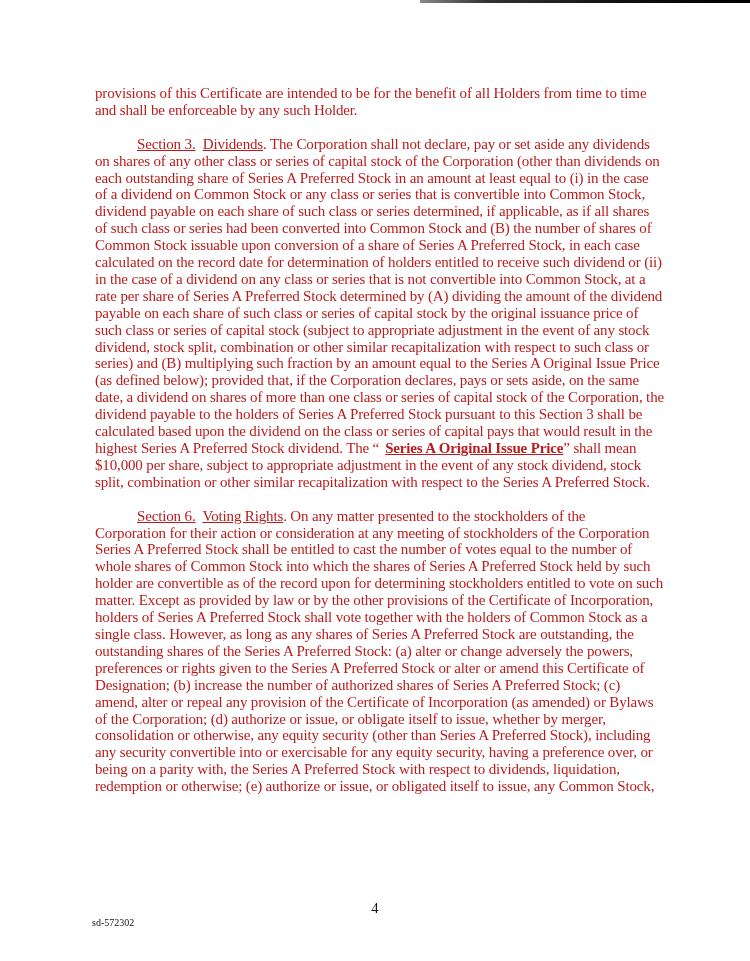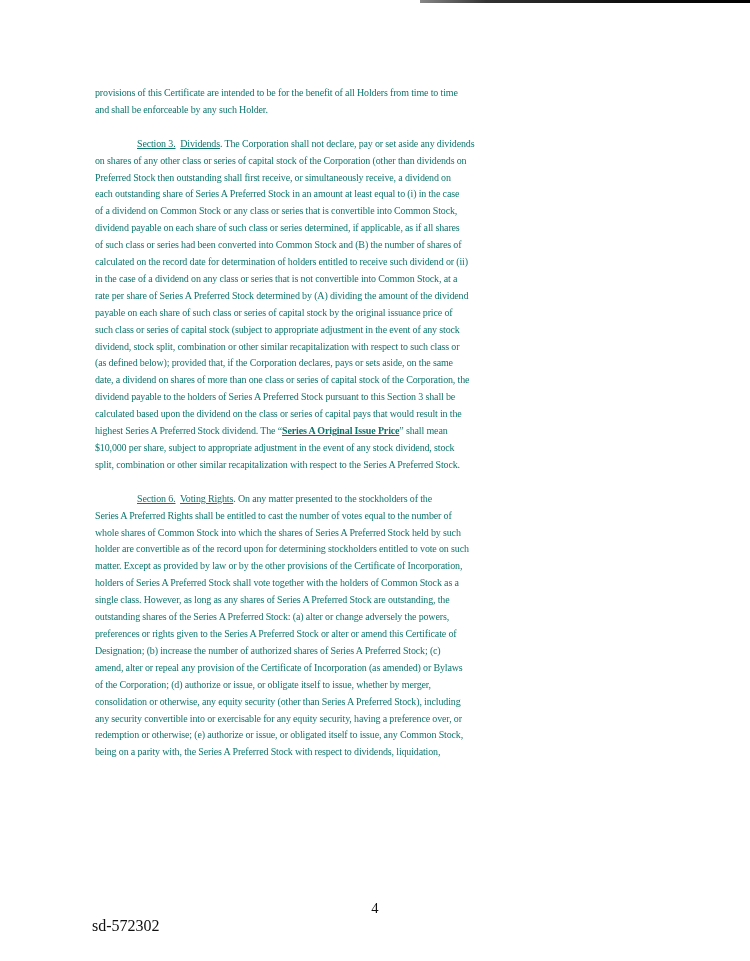--- a/index.html
+++ b/index.html
@@ -4,86 +4,88 @@
   <style>
     html, body { margin: 0; padding: 0; background: #ffffff; }
     body { width: 750px; height: 961px; position: relative; overflow: hidden; }
     .scan-line {
       position: absolute; top: 0; left: 420px; width: 330px; height: 3px;
       background: linear-gradient(to right, #888 0%, #333 20%, #111 60%, #000 100%);
     }
     .page {
       position: absolute; left: 95px; top: 85px; width: 580px;
       font-family: "Liberation Serif", serif;
-      font-size: 10px; line-height: 16.9px; color: #0f766e;
+      font-size: 15px; line-height: 16.9px; color: #b91c1c;
       letter-spacing: -0.15px;
     }
     .para { margin: 0 0 16.9px 0; }
     .para .line { display: block; white-space: nowrap; }
     .indent { padding-left: 42px; }
     .u { text-decoration: underline; }
-    .defined { font-weight: bold; text-decoration: underline; }
+    .defined { font-weight: bold; text-decoration: underline; margin-left: 6px; }
     .page-number {
       position: absolute; top: 900px; left: 0; width: 750px; text-align: center;
       font-family: "Liberation Serif", serif; font-size: 14.6px; color: #111;
     }
     .doc-id {
       position: absolute; top: 917px; left: 92px;
-      font-family: "Liberation Serif", serif; font-size: 16px; color: #111;
+      font-family: "Liberation Serif", serif; font-size: 10px; color: #111;
     }
   </style>
 </head>
 <body>
 
 <div class="scan-line"></div>
 
 <div class="page">
 
   <div class="para">
     <span class="line">provisions of this Certificate are intended to be for the benefit of all Holders from time to time</span>
     <span class="line">and shall be enforceable by any such Holder.</span>
   </div>
 
   <div class="para">
     <span class="line indent"><span class="u">Section 3.</span>&nbsp; <span class="u">Dividends</span><span>.  The Corporation shall not declare, pay or set aside any dividends</span></span>
     <span class="line">on shares of any other class or series of capital stock of the Corporation (other than dividends on</span>
-    <span class="line">Preferred Stock then outstanding shall first receive, or simultaneously receive, a dividend on</span>
     <span class="line">each outstanding share of Series A Preferred Stock in an amount at least equal to (i) in the case</span>
     <span class="line">of a dividend on Common Stock or any class or series that is convertible into Common Stock,</span>
     <span class="line">dividend payable on each share of such class or series determined, if applicable, as if all shares</span>
     <span class="line">of such class or series had been converted into Common Stock and (B) the number of shares of</span>
+    <span class="line">Common Stock issuable upon conversion of a share of Series A Preferred Stock, in each case</span>
     <span class="line">calculated on the record date for determination of holders entitled to receive such dividend or (ii)</span>
     <span class="line">in the case of a dividend on any class or series that is not convertible into Common Stock, at a</span>
     <span class="line">rate per share of Series A Preferred Stock determined by (A) dividing the amount of the dividend</span>
     <span class="line">payable on each share of such class or series of capital stock by the original issuance price of</span>
     <span class="line">such class or series of capital stock (subject to appropriate adjustment in the event of any stock</span>
     <span class="line">dividend, stock split, combination or other similar recapitalization with respect to such class or</span>
+    <span class="line">series) and (B) multiplying such fraction by an amount equal to the Series A Original Issue Price</span>
     <span class="line">(as defined below); provided that, if the Corporation declares, pays or sets aside, on the same</span>
     <span class="line">date, a dividend on shares of more than one class or series of capital stock of the Corporation, the</span>
     <span class="line">dividend payable to the holders of Series A Preferred Stock pursuant to this Section 3 shall be</span>
     <span class="line">calculated based upon the dividend on the class or series of capital pays that would result in the</span>
     <span class="line"><span>highest Series A Preferred Stock dividend.  The “</span><span class="defined">Series A Original Issue Price</span><span>” shall mean</span></span>
     <span class="line">$10,000 per share, subject to appropriate adjustment in the event of any stock dividend, stock</span>
     <span class="line">split, combination or other similar recapitalization with respect to the Series A Preferred Stock.</span>
   </div>
 
   <div class="para">
     <span class="line indent"><span class="u">Section 6.</span>&nbsp; <span class="u">Voting Rights</span><span>.  On any matter presented to the stockholders of the</span></span>
-    <span class="line">Series A Preferred Rights shall be entitled to cast the number of votes equal to the number of</span>
+    <span class="line">Corporation for their action or consideration at any meeting of stockholders of the Corporation</span>
+    <span class="line">Series A Preferred Stock shall be entitled to cast the number of votes equal to the number of</span>
     <span class="line">whole shares of Common Stock into which the shares of Series A Preferred Stock held by such</span>
     <span class="line">holder are convertible as of the record upon for determining stockholders entitled to vote on such</span>
     <span class="line">matter.  Except as provided by law or by the other provisions of the Certificate of Incorporation,</span>
     <span class="line">holders of Series A Preferred Stock shall vote together with the holders of Common Stock as a</span>
     <span class="line">single class.  However, as long as any shares of Series A Preferred Stock are outstanding, the</span>
     <span class="line">outstanding shares of the Series A Preferred Stock: (a) alter or change adversely the powers,</span>
     <span class="line">preferences or rights given to the Series A Preferred Stock or alter or amend this Certificate of</span>
     <span class="line">Designation; (b) increase the number of authorized shares of Series A Preferred Stock; (c)</span>
     <span class="line">amend, alter or repeal any provision of the Certificate of Incorporation (as amended) or Bylaws</span>
     <span class="line">of the Corporation; (d) authorize or issue, or obligate itself to issue, whether by merger,</span>
     <span class="line">consolidation or otherwise, any equity security (other than Series A Preferred Stock), including</span>
     <span class="line">any security convertible into or exercisable for any equity security, having a preference over, or</span>
+    <span class="line">being on a parity with, the Series A Preferred Stock with respect to dividends, liquidation,</span>
     <span class="line">redemption or otherwise; (e) authorize or issue, or obligated itself to issue, any Common Stock,</span>
-    <span class="line">being on a parity with, the Series A Preferred Stock with respect to dividends, liquidation,</span>
   </div>
 </div>
 
 <div class="page-number">4</div>
 <div class="doc-id">sd-572302</div>
 
 </body></html>

